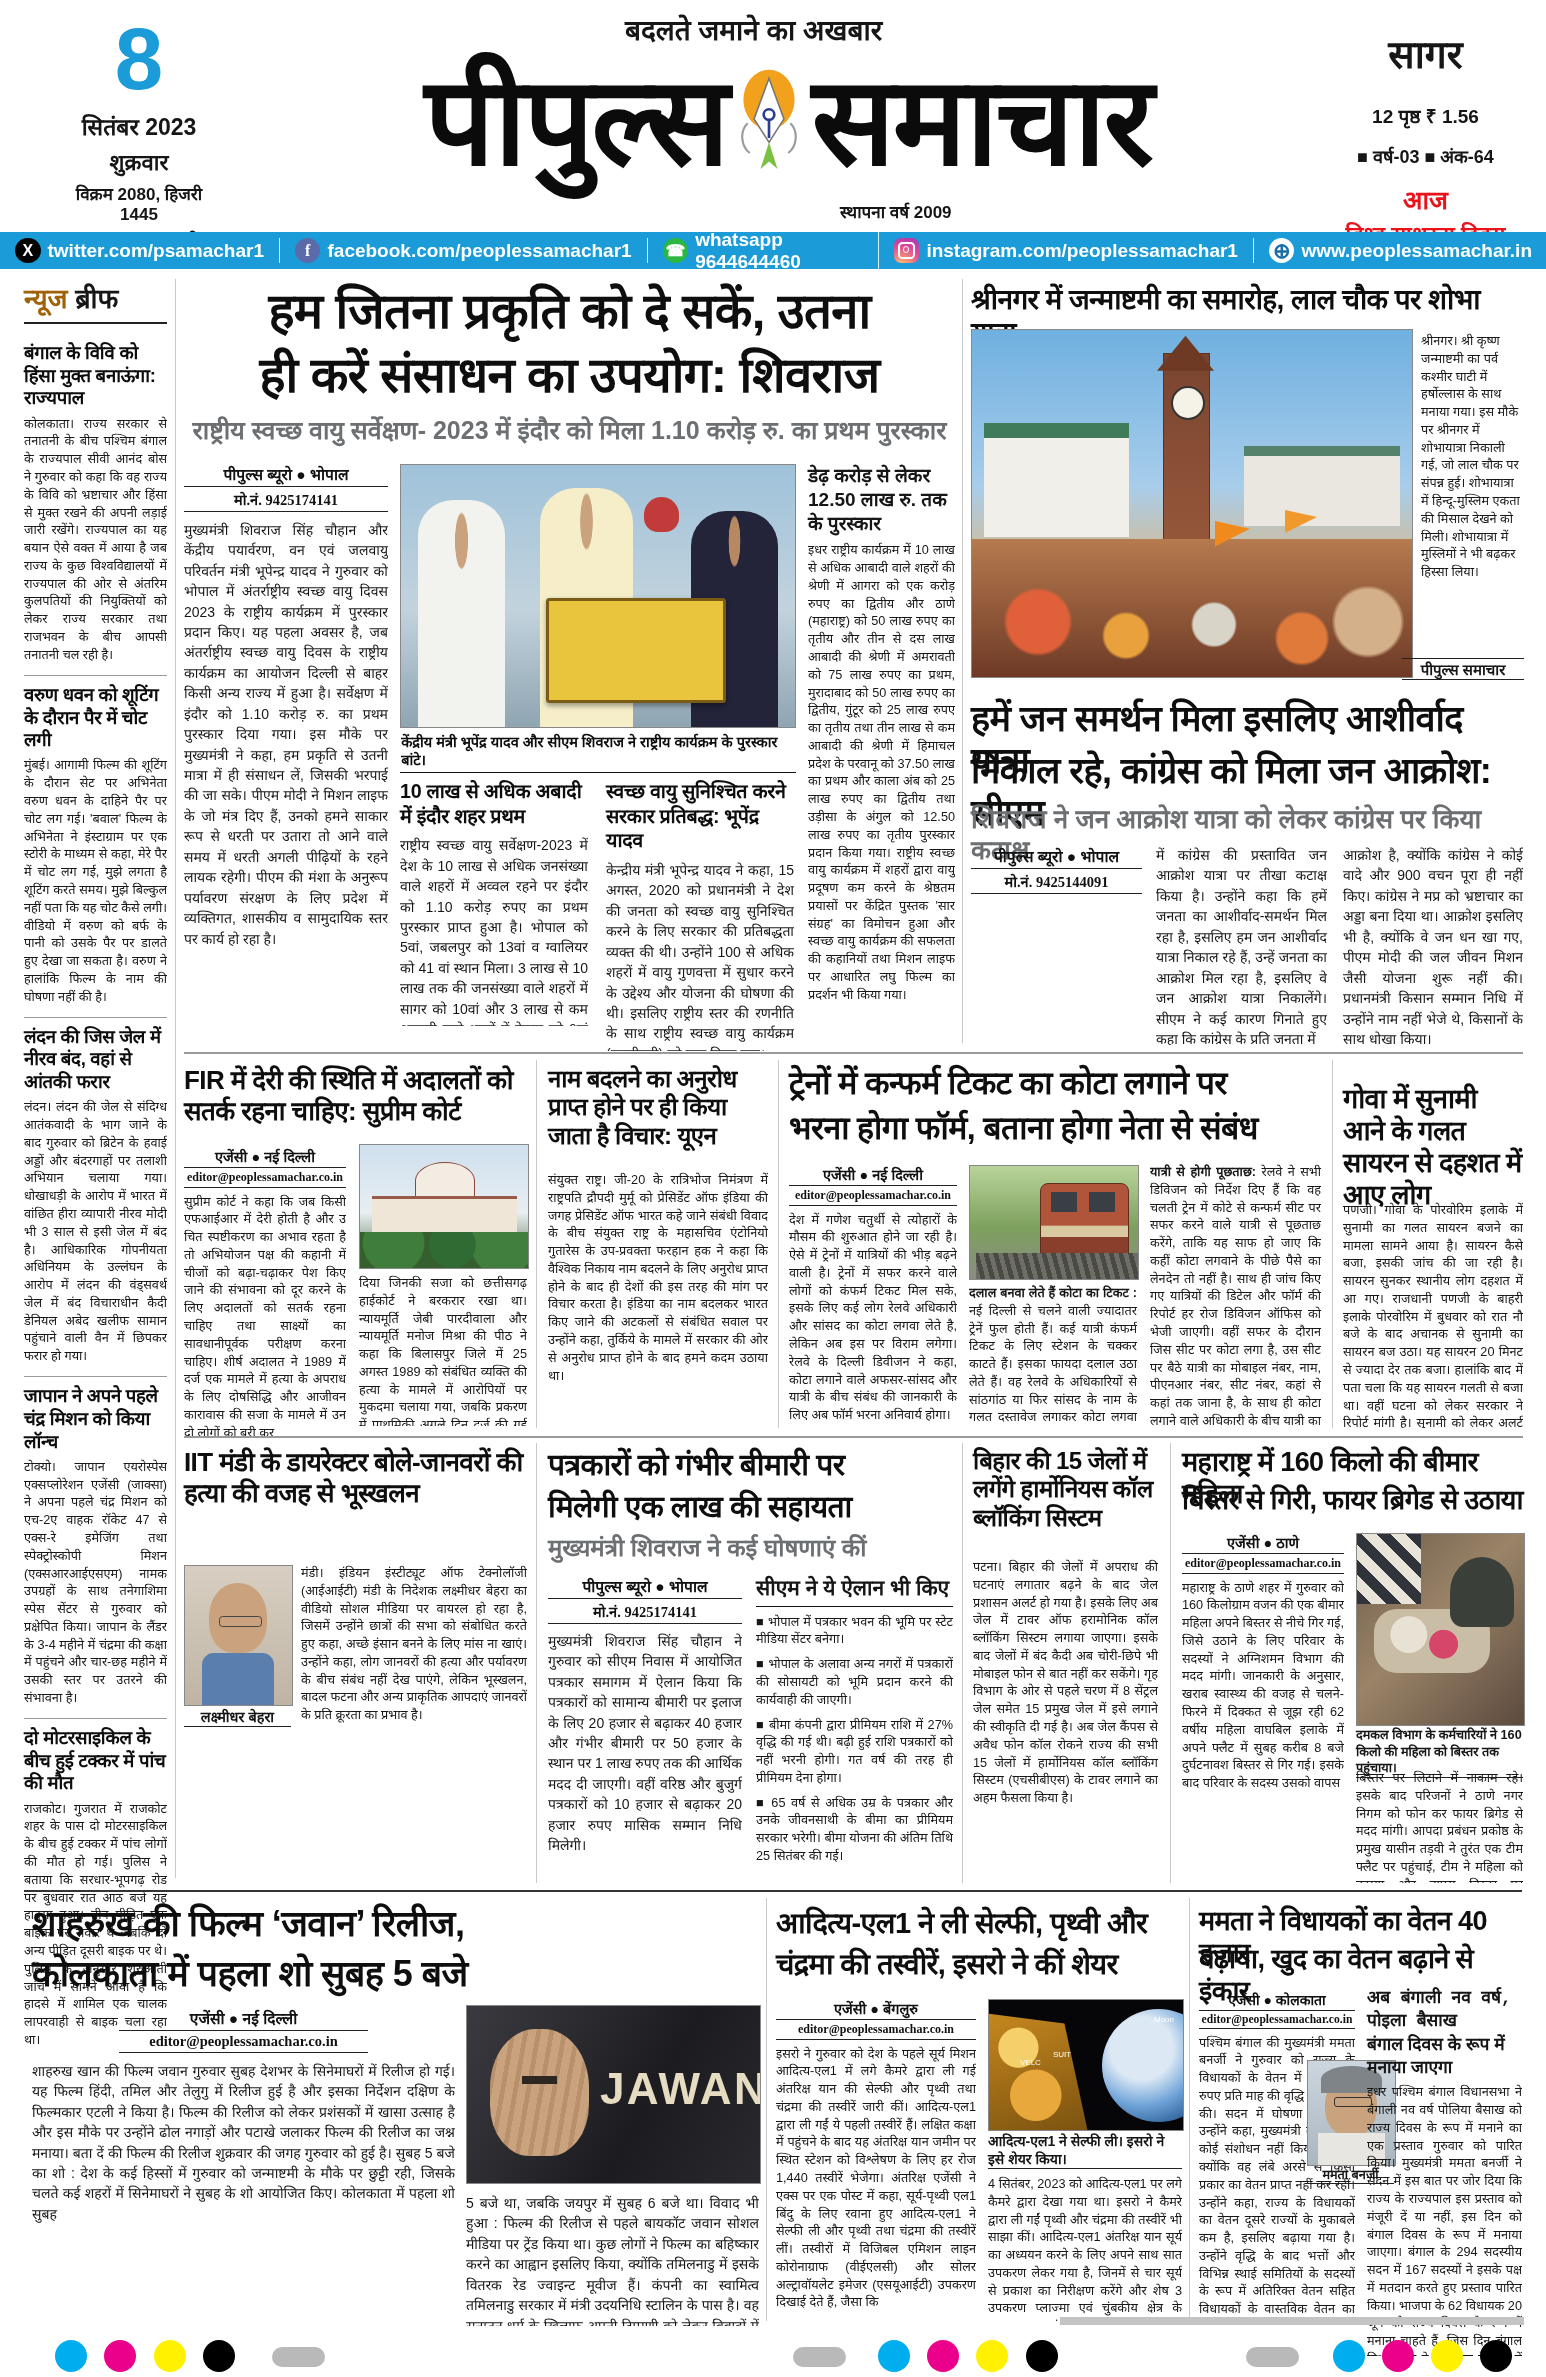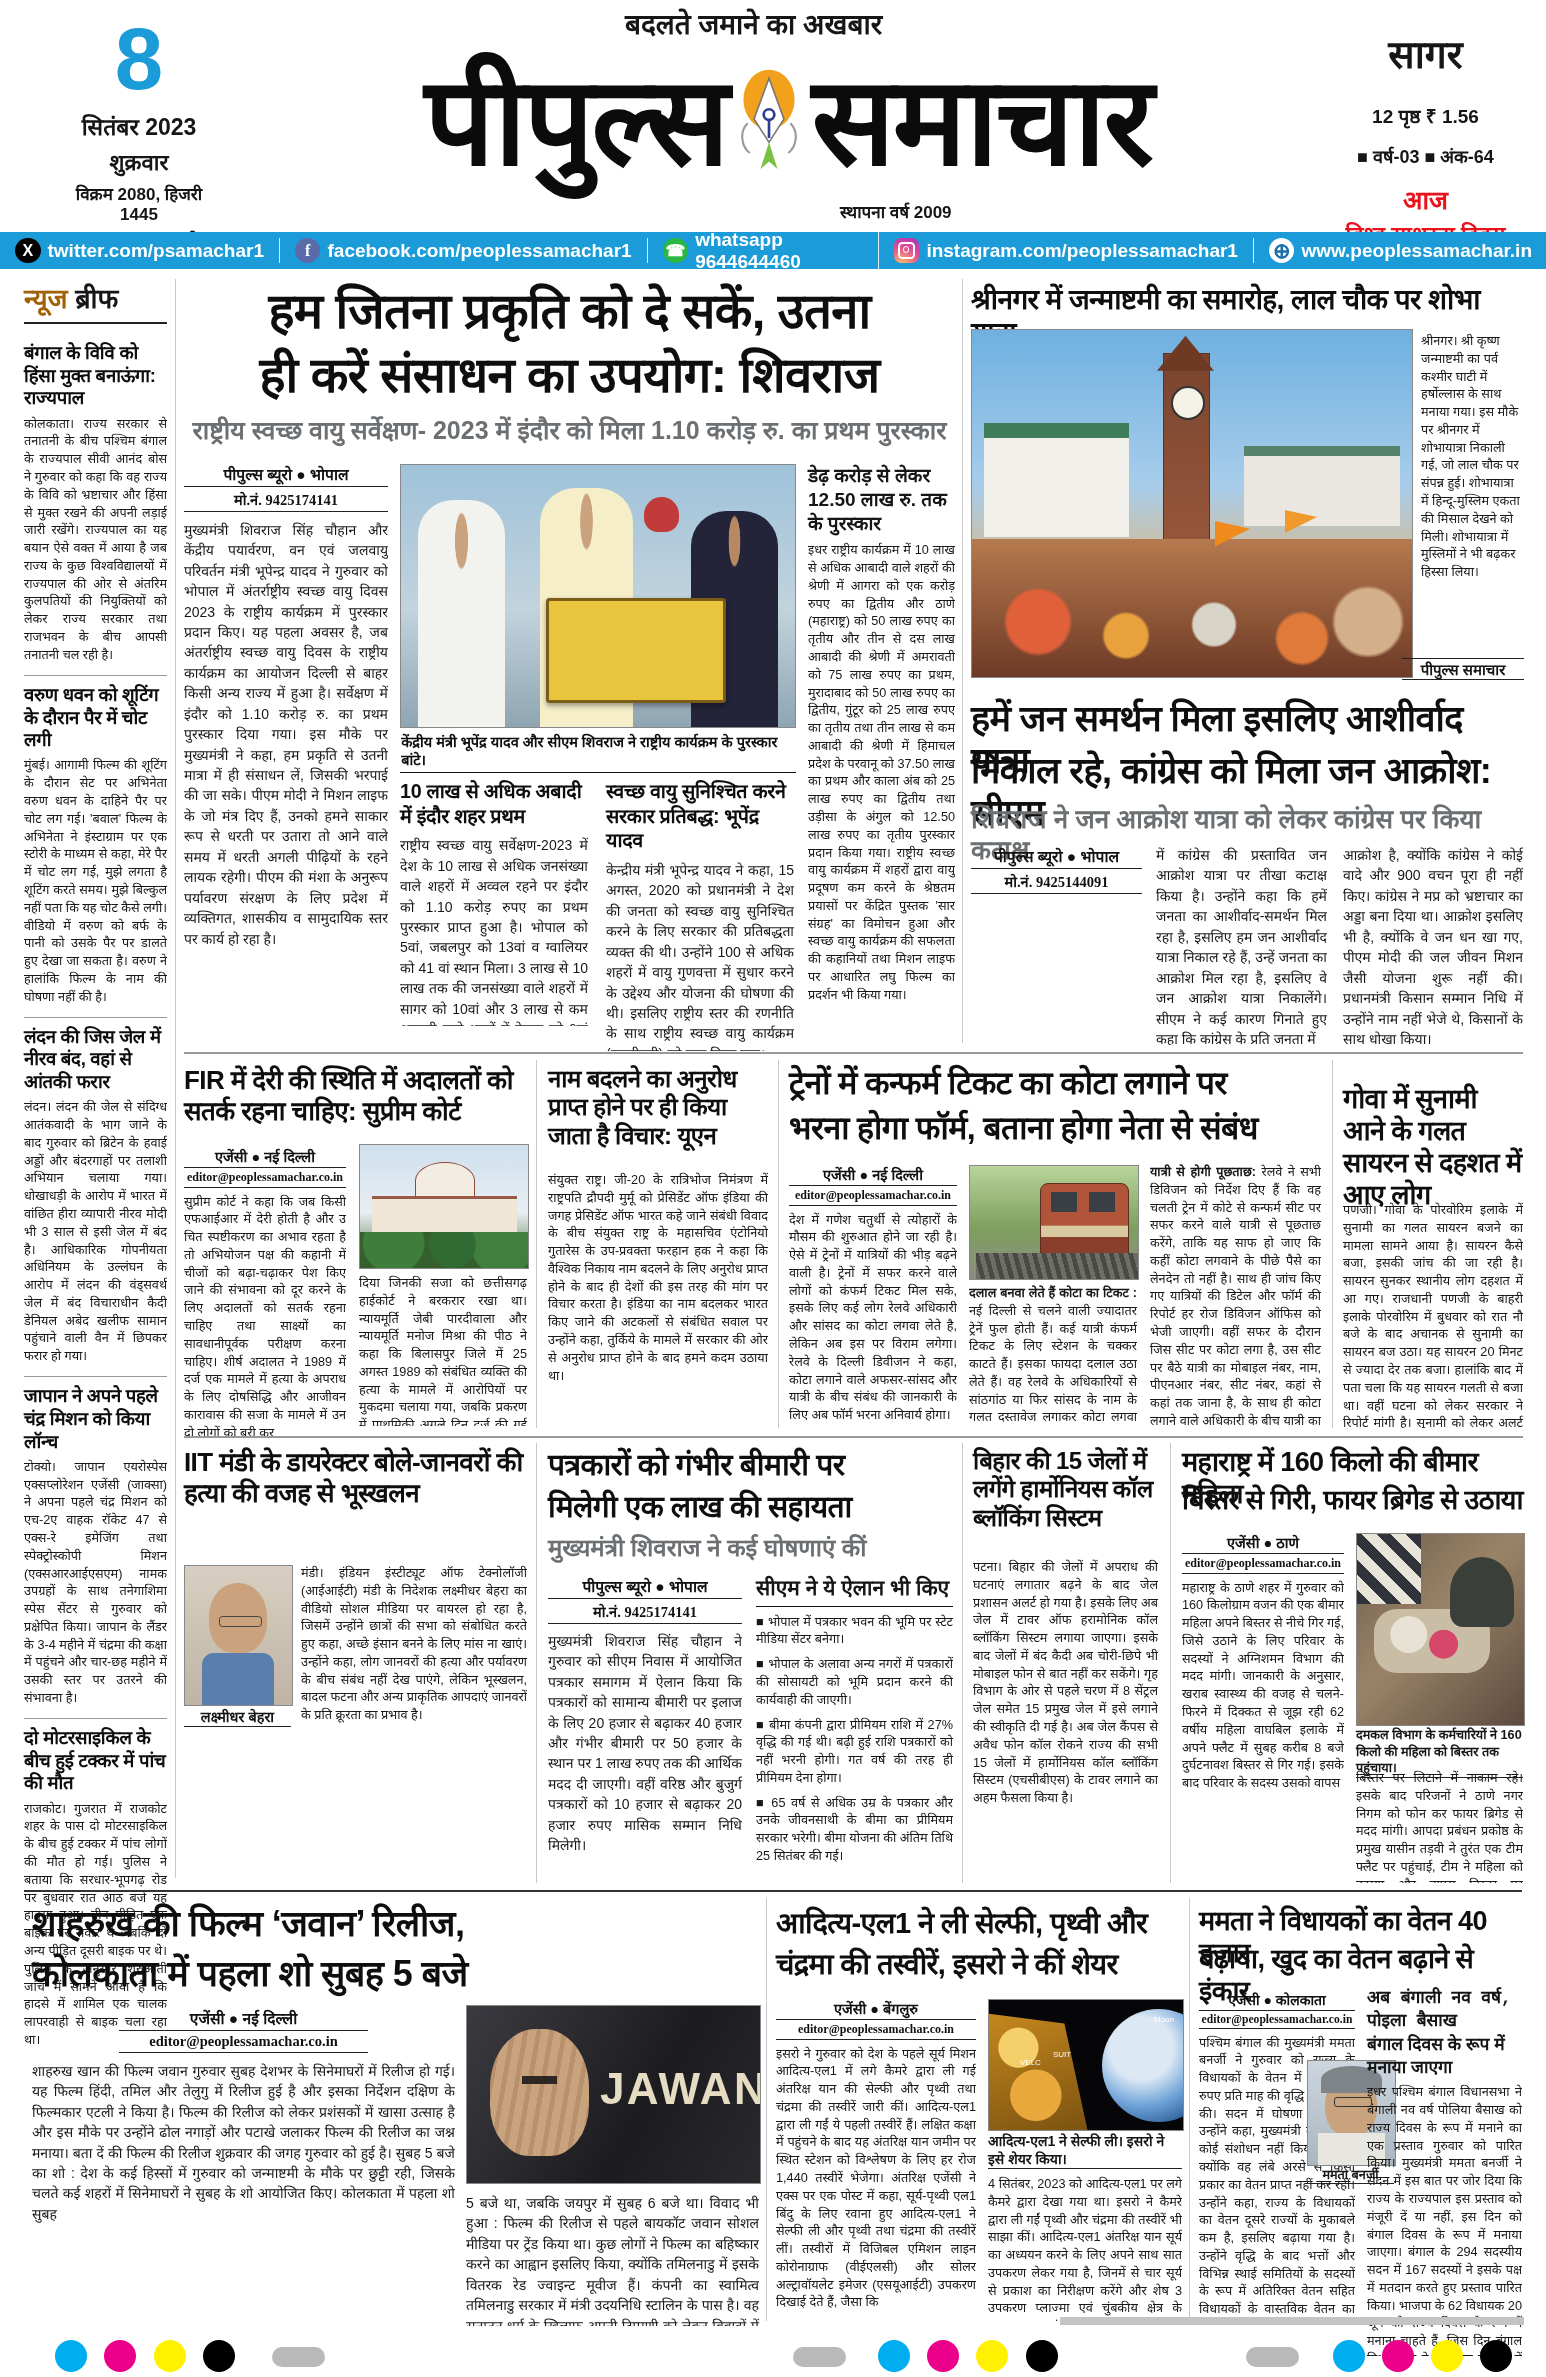--- a/index.html
+++ b/index.html
@@ -38,21 +38,21 @@
 
   <div class="abs" style="left:0;top:0;width:1547px;height:231px;">
     <div class="abs" style="left:58px;top:14.5px;width:162px;text-align:center;">
       <div style="font-size:87px;font-weight:800;color:#1b9cd8;line-height:1;">8</div>
       <div style="font-size:23px;font-weight:800;margin-top:8px;">सितंबर 2023</div>
       <div style="font-size:22px;font-weight:800;margin-top:4.6px;">शुक्रवार</div>
       <div style="font-size:17px;font-weight:700;margin-top:5.8px;">विक्रम 2080, हिजरी 1445</div>
       <div style="font-size:17px;font-weight:700;margin-top:3.5px;">भाद्रपद कृष्ण नवमी</div>
     </div>
 
-    <div class="abs ctr" style="left:406px;top:4px;width:695px;font-size:28px;font-weight:800;">बदलते जमाने का अखबार</div>
+    <div class="abs ctr" style="left:406px;top:10px;width:695px;font-size:28px;font-weight:800;">बदलते जमाने का अखबार</div>
 
     <div class="abs" style="left:313px;top:41px;width:950px;height:162px;display:flex;align-items:center;justify-content:center;gap:10.4px;">
       <span style="font-size:123px;font-weight:900;color:#0b0b0b;letter-spacing:-2.3px;line-height:1.05;">पीपुल्स</span>
       <span style="display:inline-block;">
         <svg width="64" height="110" viewBox="0 0 60 100">
           <ellipse cx="30" cy="30" rx="24" ry="28" fill="#f2a11c"></ellipse>
           <path d="M30 10 L44 48 L30 70 L16 48 Z" fill="#ffffff" stroke="#777" stroke-width="1.5"></path>
           <circle cx="30" cy="44" r="5" fill="none" stroke="#2b3d8f" stroke-width="2.5"></circle>
           <line x1="30" y1="49" x2="30" y2="66" stroke="#2b3d8f" stroke-width="2.5"></line>
           <path d="M30 70 L38 95 L30 88 L22 95 Z" fill="#7ac143"></path>

